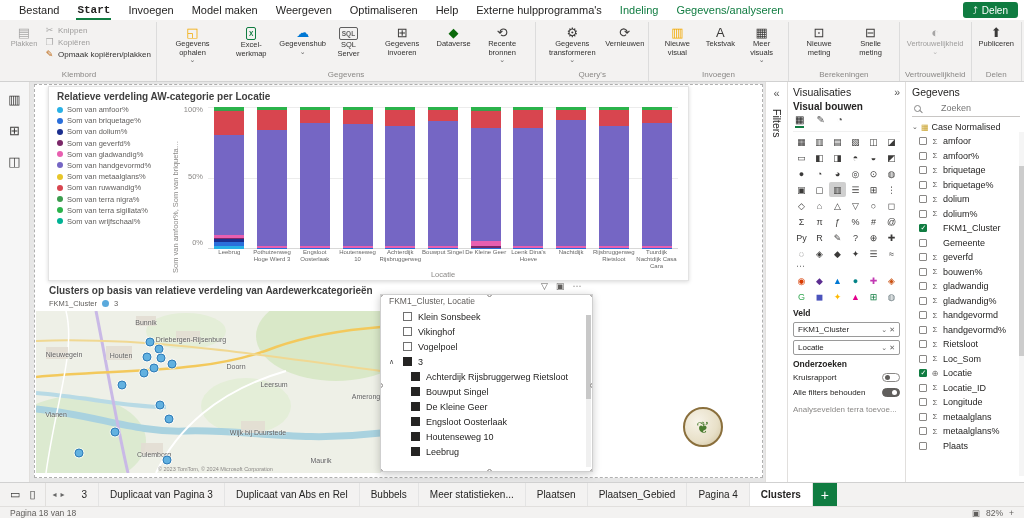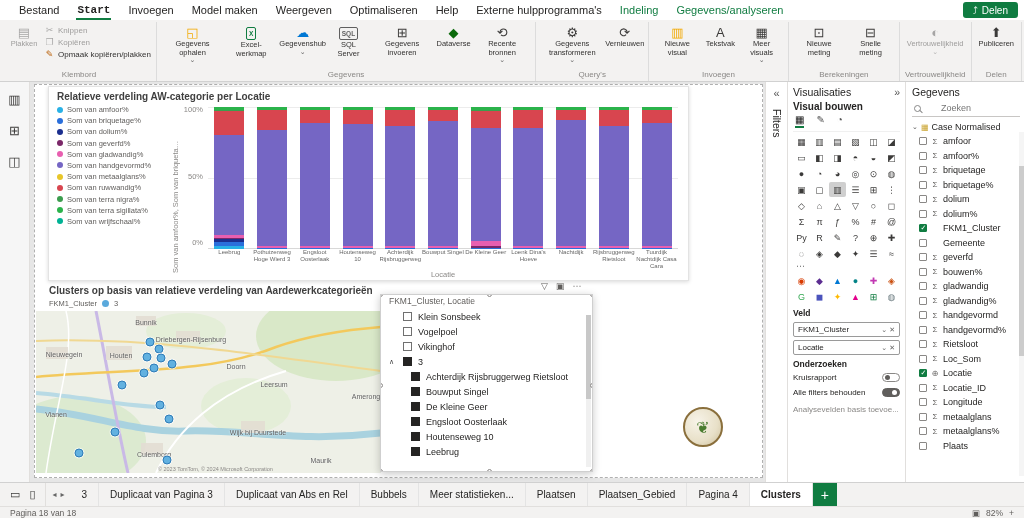--- a/index.html
+++ b/index.html
@@ -526,25 +526,25 @@
 
       <div class="slicer">
         <div class="slicer-header">FKM1_Cluster, Locatie</div>
         <div id="slicer-rows">
             <div class="srow">
               <span class="cb"></span>
               <span>Klein Sonsbeek</span>
             </div>
             <div class="srow">
               <span class="cb"></span>
-              <span>Vogelpoel</span>
+              <span>Vikinghof</span>
             </div>
             <div class="srow">
               <span class="cb"></span>
-              <span>Vikinghof</span>
+              <span>Vogelpoel</span>
             </div>
             <div class="srow group">
               <span class="scaret">∧</span>
               <span class="cb checked"></span>
               <span>3</span>
             </div>
             <div class="srow child">
               <span class="cb checked"></span>
               <span>Achterdijk Rijsbruggerweg Rietsloot</span>
             </div>
@@ -686,21 +686,21 @@
             <span class="knob"></span>
           </span>
         </div>
         <div class="toggle-row">
           <span>Alle filters behouden</span>
           <span class="pill on">
             <span class="knob"></span>
           </span>
         </div>
       </div>
-    <div class="vfooter">Analysevelden basis toevoe...</div>
+    <div class="vfooter">Analysevelden terra toevoe...</div>
   </div>
 
   <div class="gpanel">
     <div class="gheader">Gegevens</div>
     <div class="gsearch">
       <span class="mag"></span>
       <input placeholder="Zoeken" style="">
     </div>
     <div class="groot">
       <span class="gcaret">⌄</span>

